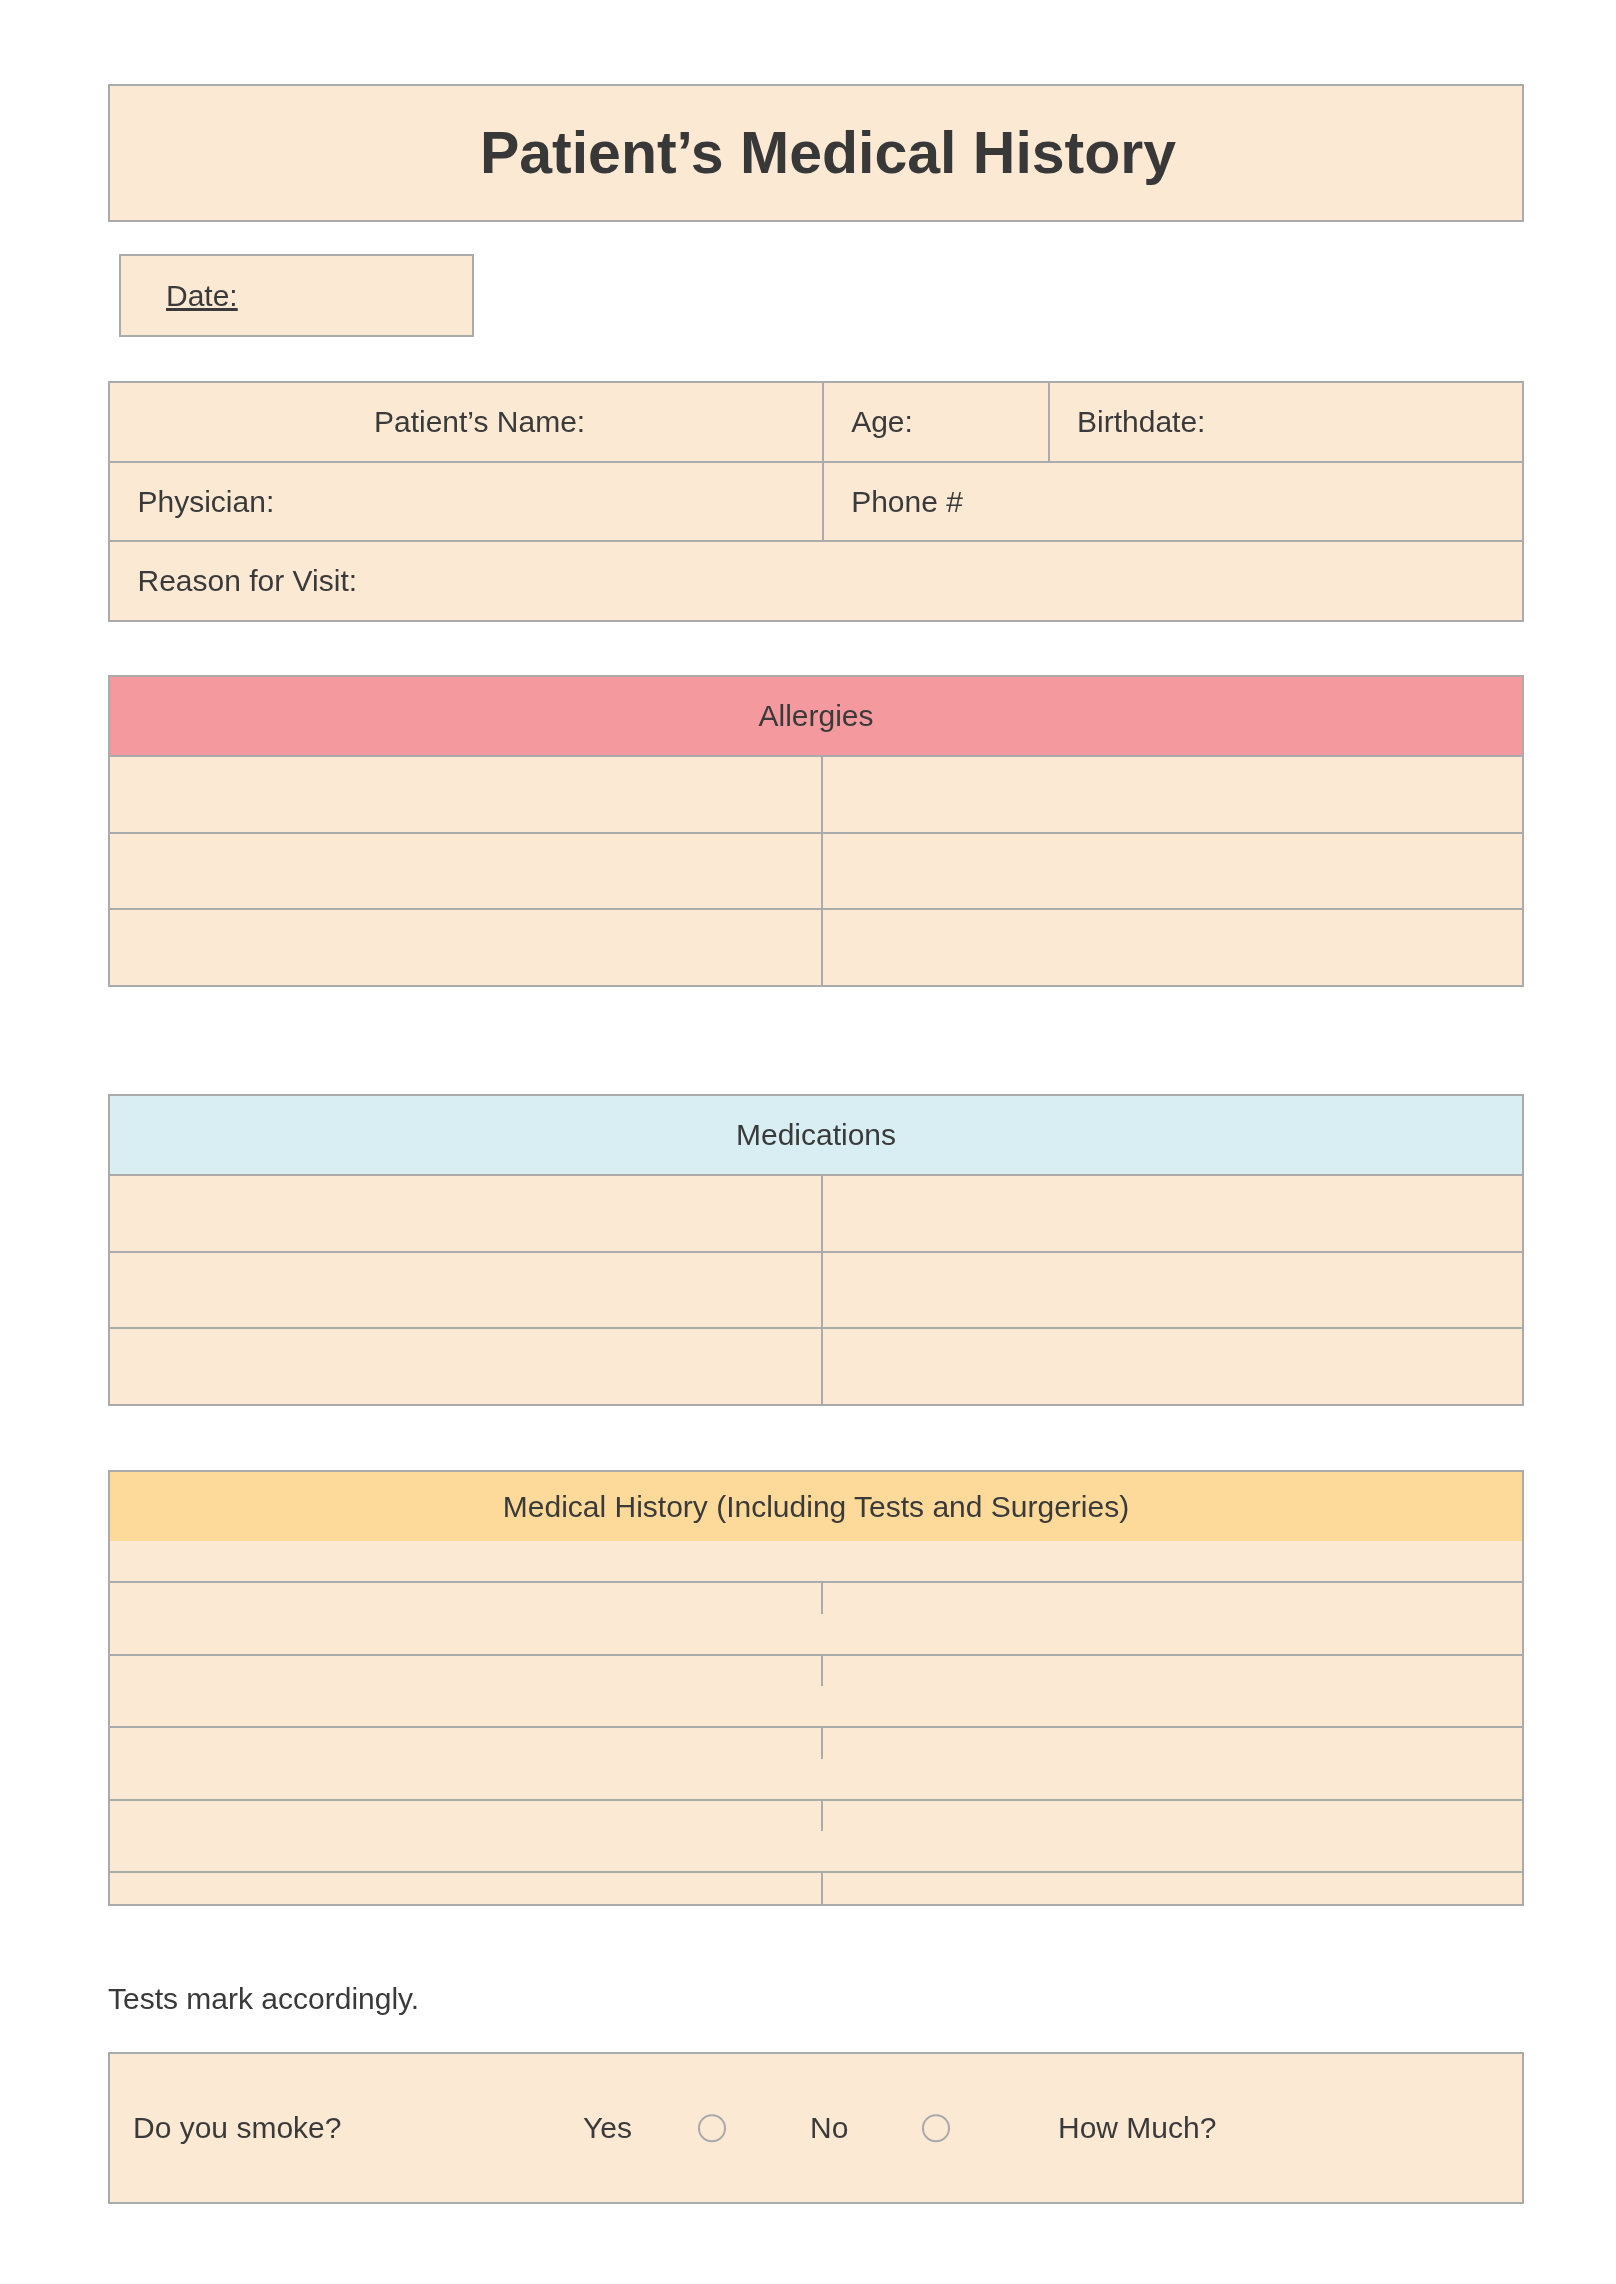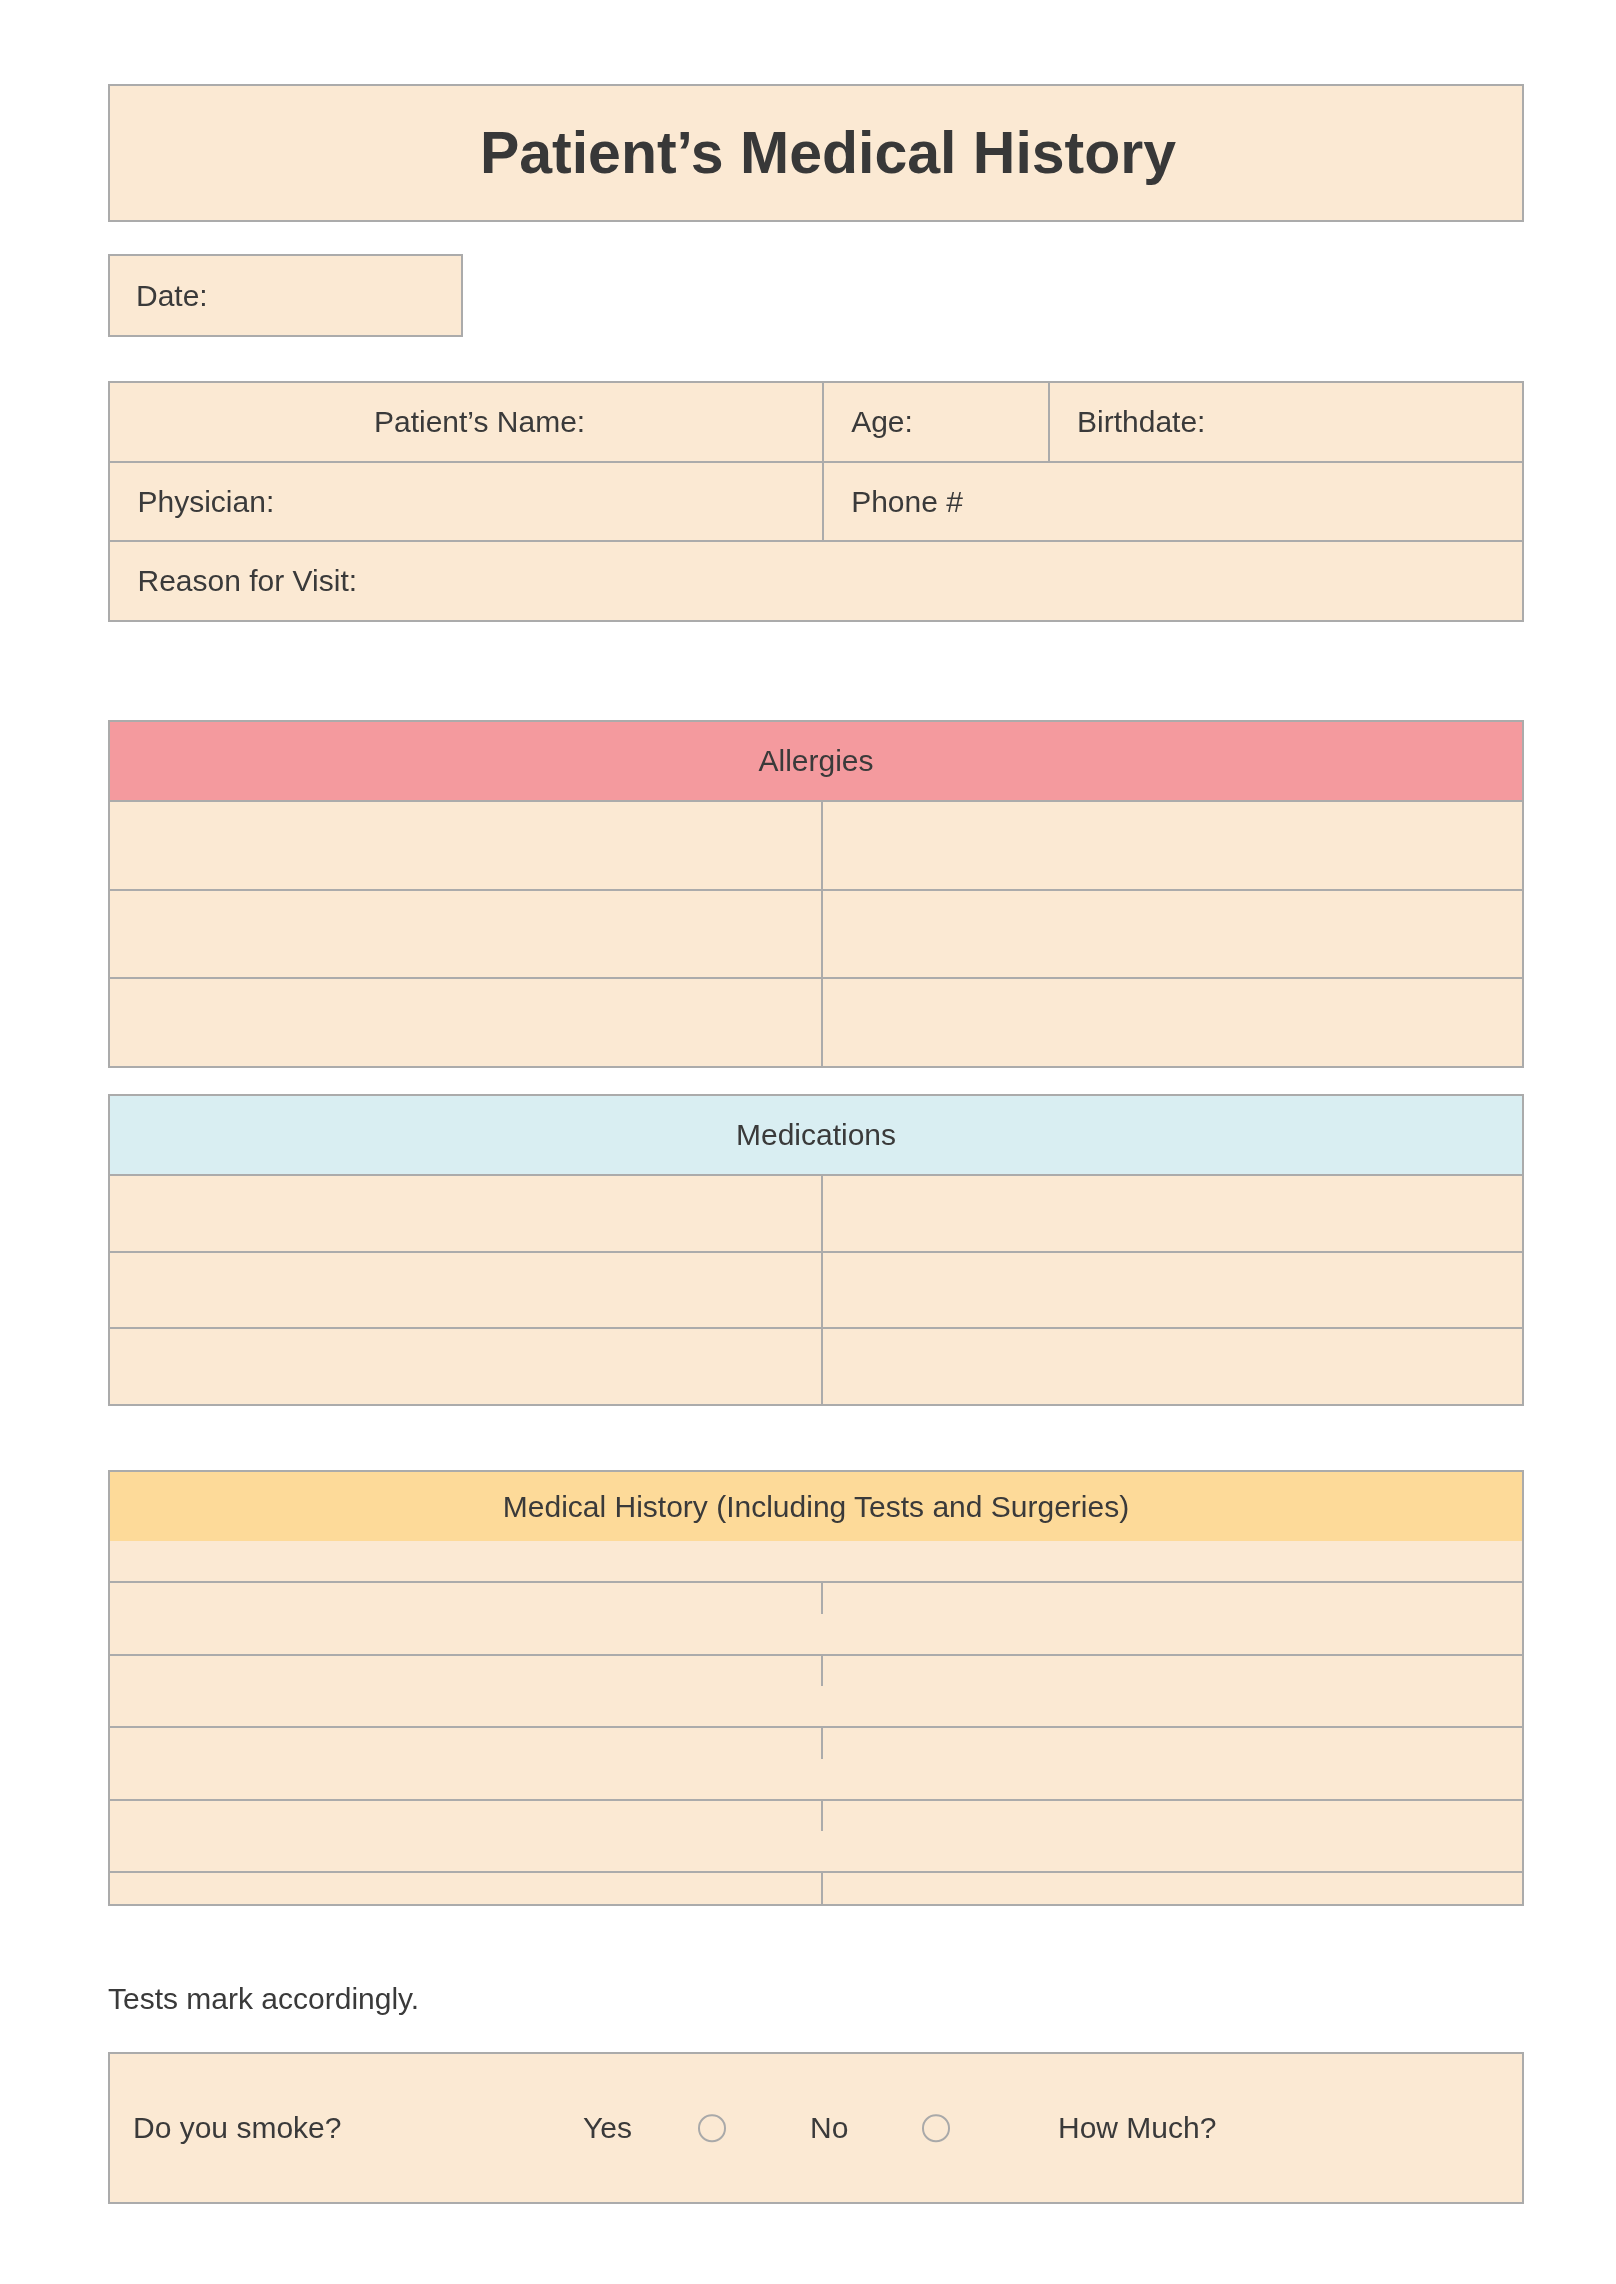--- a/index.html
+++ b/index.html
@@ -34,23 +34,24 @@
     display:flex; align-items:center; justify-content:center;
   }
   .title-box h1{
     font-size:59px;
     font-weight:800;
     letter-spacing:0px;
     color:#383838;
     margin-left:24px;
   }
   .date-box{
-    left:108px; top:254px; width:355px; height:83px;
+    left:119px; top:254px; width:355px; height:83px;
     display:flex; align-items:center;
-    padding-left:26px;
+    padding-left:45px;
+    text-decoration:underline;
   }
   .lbl{
     font-size:30px;
     font-weight:500;
     color:var(--ink);
   }
   .tbl{
     left:108px;
     width:1416px;
     background:var(--peach);
@@ -66,21 +67,21 @@
     padding-left:27.5px;
   }
   .cell + .cell{ border-left:2.8px solid var(--border); }
   .w-name{ width:50.4%;justify-content:center; }
   .w-birth{ width:33.6%; }
   .w-age{ width:16%; }
   .w-half{ width:50.4%; }
   .w-rest{ width:49.6%; }
   .w-full{ width:100%; }
 
-  .section-allergies{ top:720px; height:348px; }
+  .section-allergies{ top:675px; height:312px; }
   .section-medications{ top:1094px; height:312px; }
   .section-history{ top:1470px; height:436px;gap:40px; }
   .sec-header{
     display:flex; align-items:center; justify-content:center;
     flex:0 0 auto;
   }
   .sec-header .lbl{ font-size:30px; }
   .hdr-85{ height:78px; }
   .hdr-75{ height:69px; }
   .hdr-pink{ background:var(--pink); }

